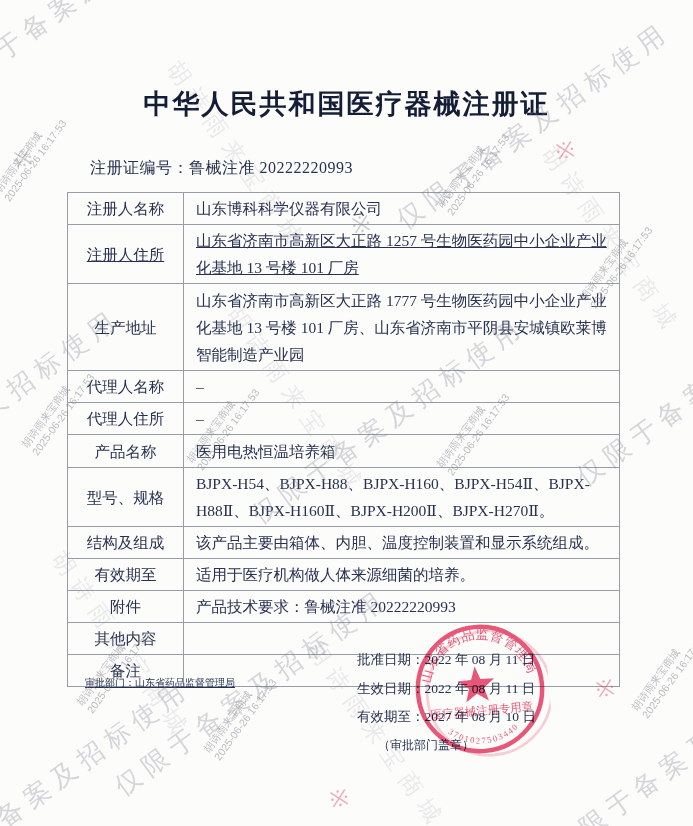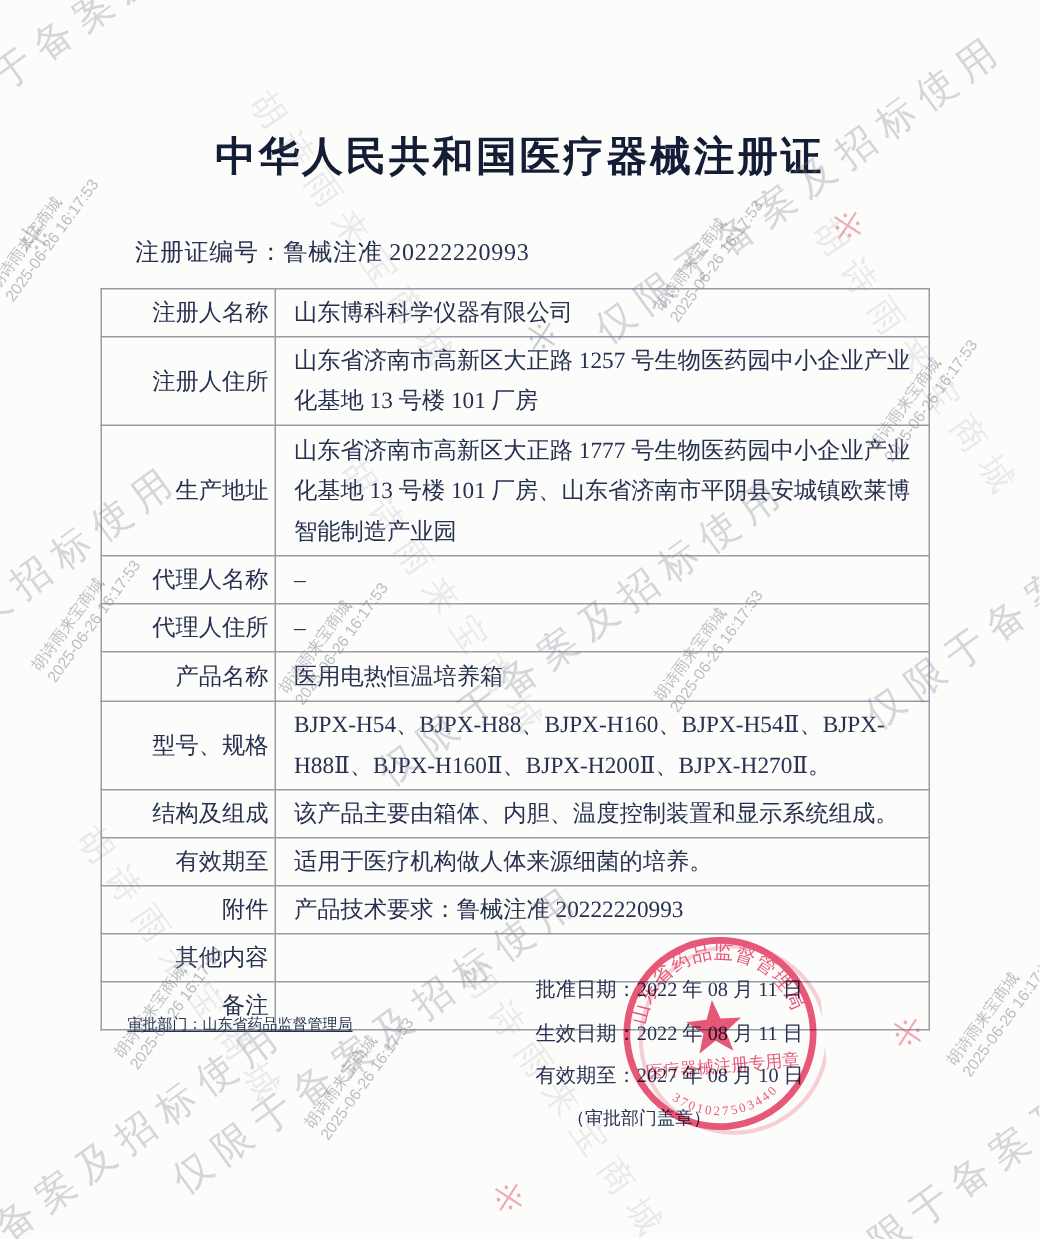--- a/index.html
+++ b/index.html
@@ -43,23 +43,23 @@
   }
   .regline{position:absolute;top:158px;left:90px;font-size:16px;letter-spacing:0.5px;text-align:center;}
   table.cert{
     position:absolute;top:192px;left:67px;width:553px;
     border-collapse:collapse;table-layout:fixed;
   }
   table.cert td{
     border:1px solid #969ca8;vertical-align:middle;
     font-size:15.5px;line-height:27px;
   }
-  td.lbl{width:107px;text-align:right;padding:2px 4px;}
+  td.lbl{width:107px;text-align:center;padding:2px 4px;}
   td.val{padding:2px 12px;}
-  tr.r1{height:26px;} tr.r2{height:57px;} tr.r3{height:87px;}
+  tr.r1{height:26px;} tr.r2{height:57px;text-decoration:underline;} tr.r3{height:87px;}
   tr.r4{height:26px;} tr.r5{height:27px;} tr.r6{height:33px;}
   tr.r7{height:57px;} tr.r8{height:27px;} tr.r9{height:31px;}
   tr.r10{height:29px;} tr.r11{height:26px;margin-top:33px;} tr.r12{height:27px;}
   .footer-left{position:absolute;left:85px;top:676px;font-size:10px;text-decoration:underline;}
   .footer-right{position:absolute;left:357px;top:651px;font-size:13.5px;}
   .footer-right .fline{margin-bottom:10.5px;}
   .seal-note{padding-left:21px;font-size:12px;}
   
   .stamp{
     position:absolute;left:411px;top:620px;width:138px;height:138px;z-index:6;

